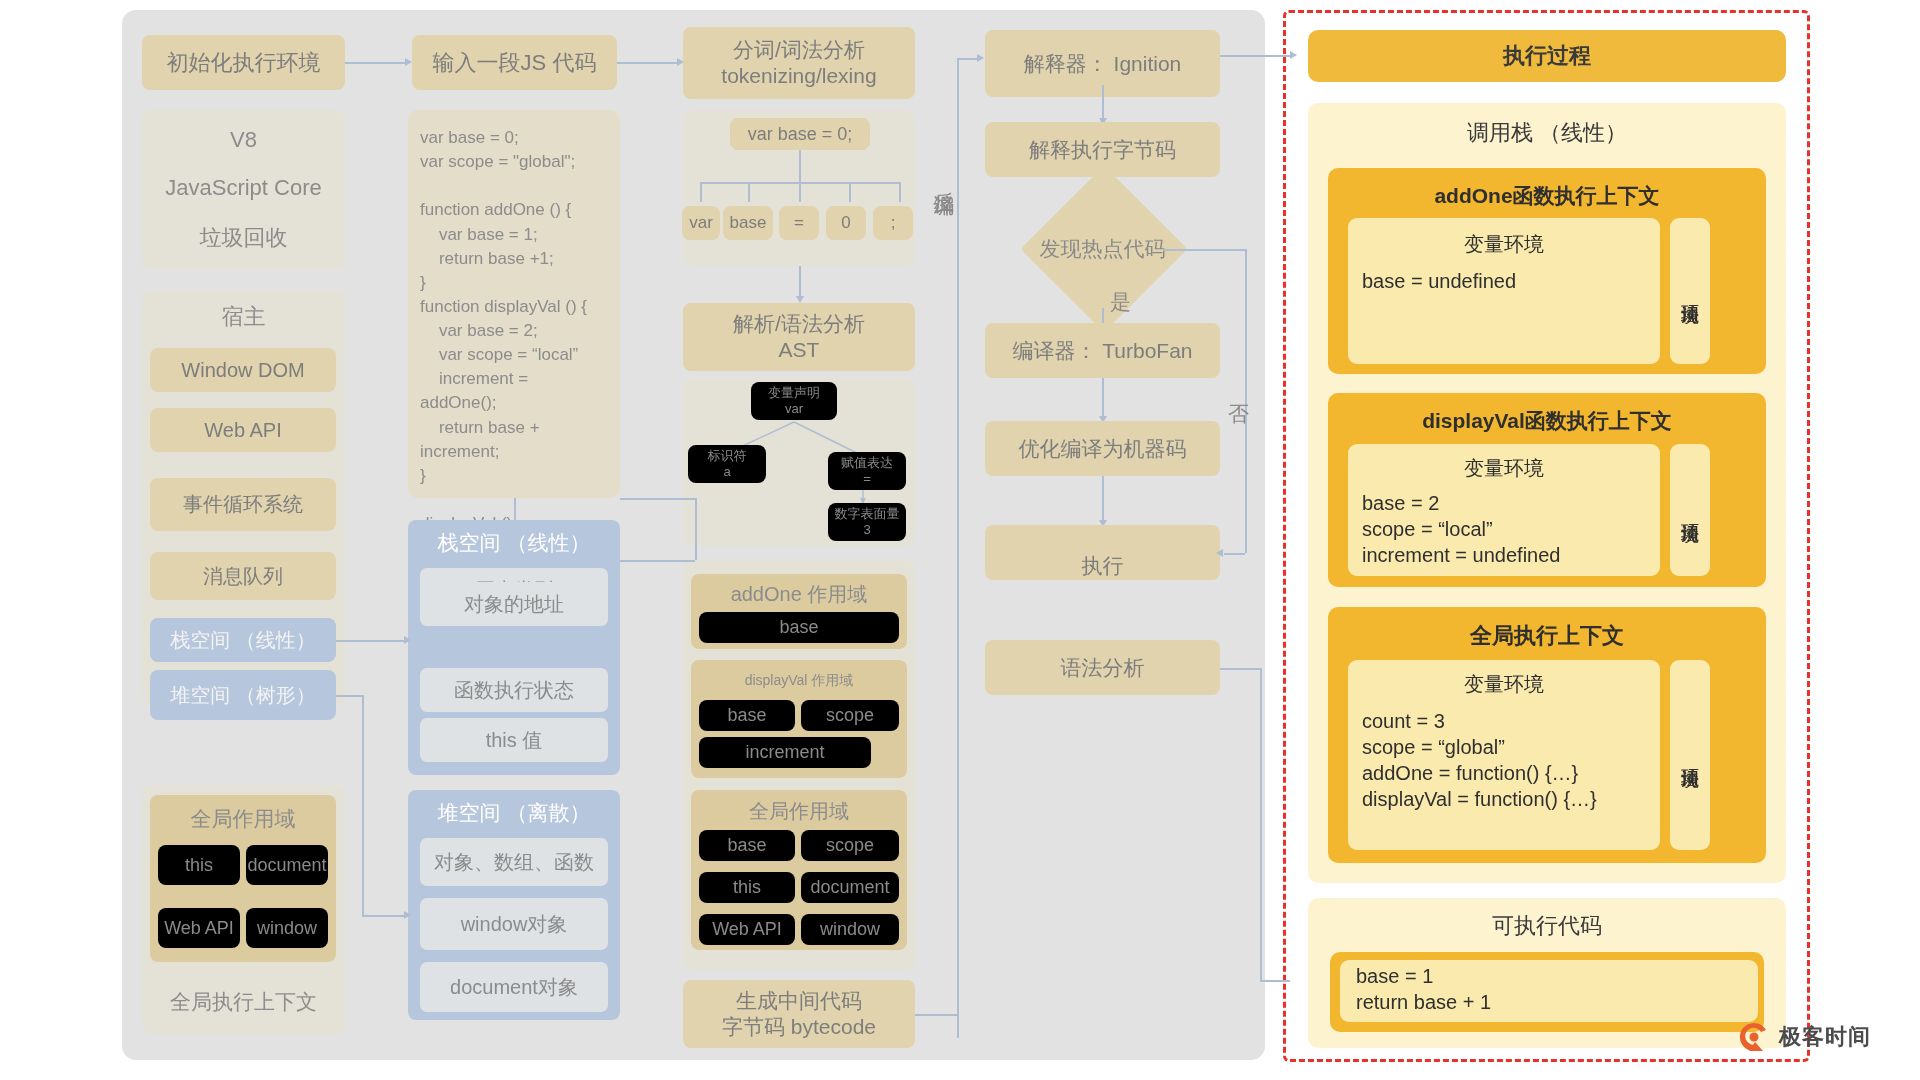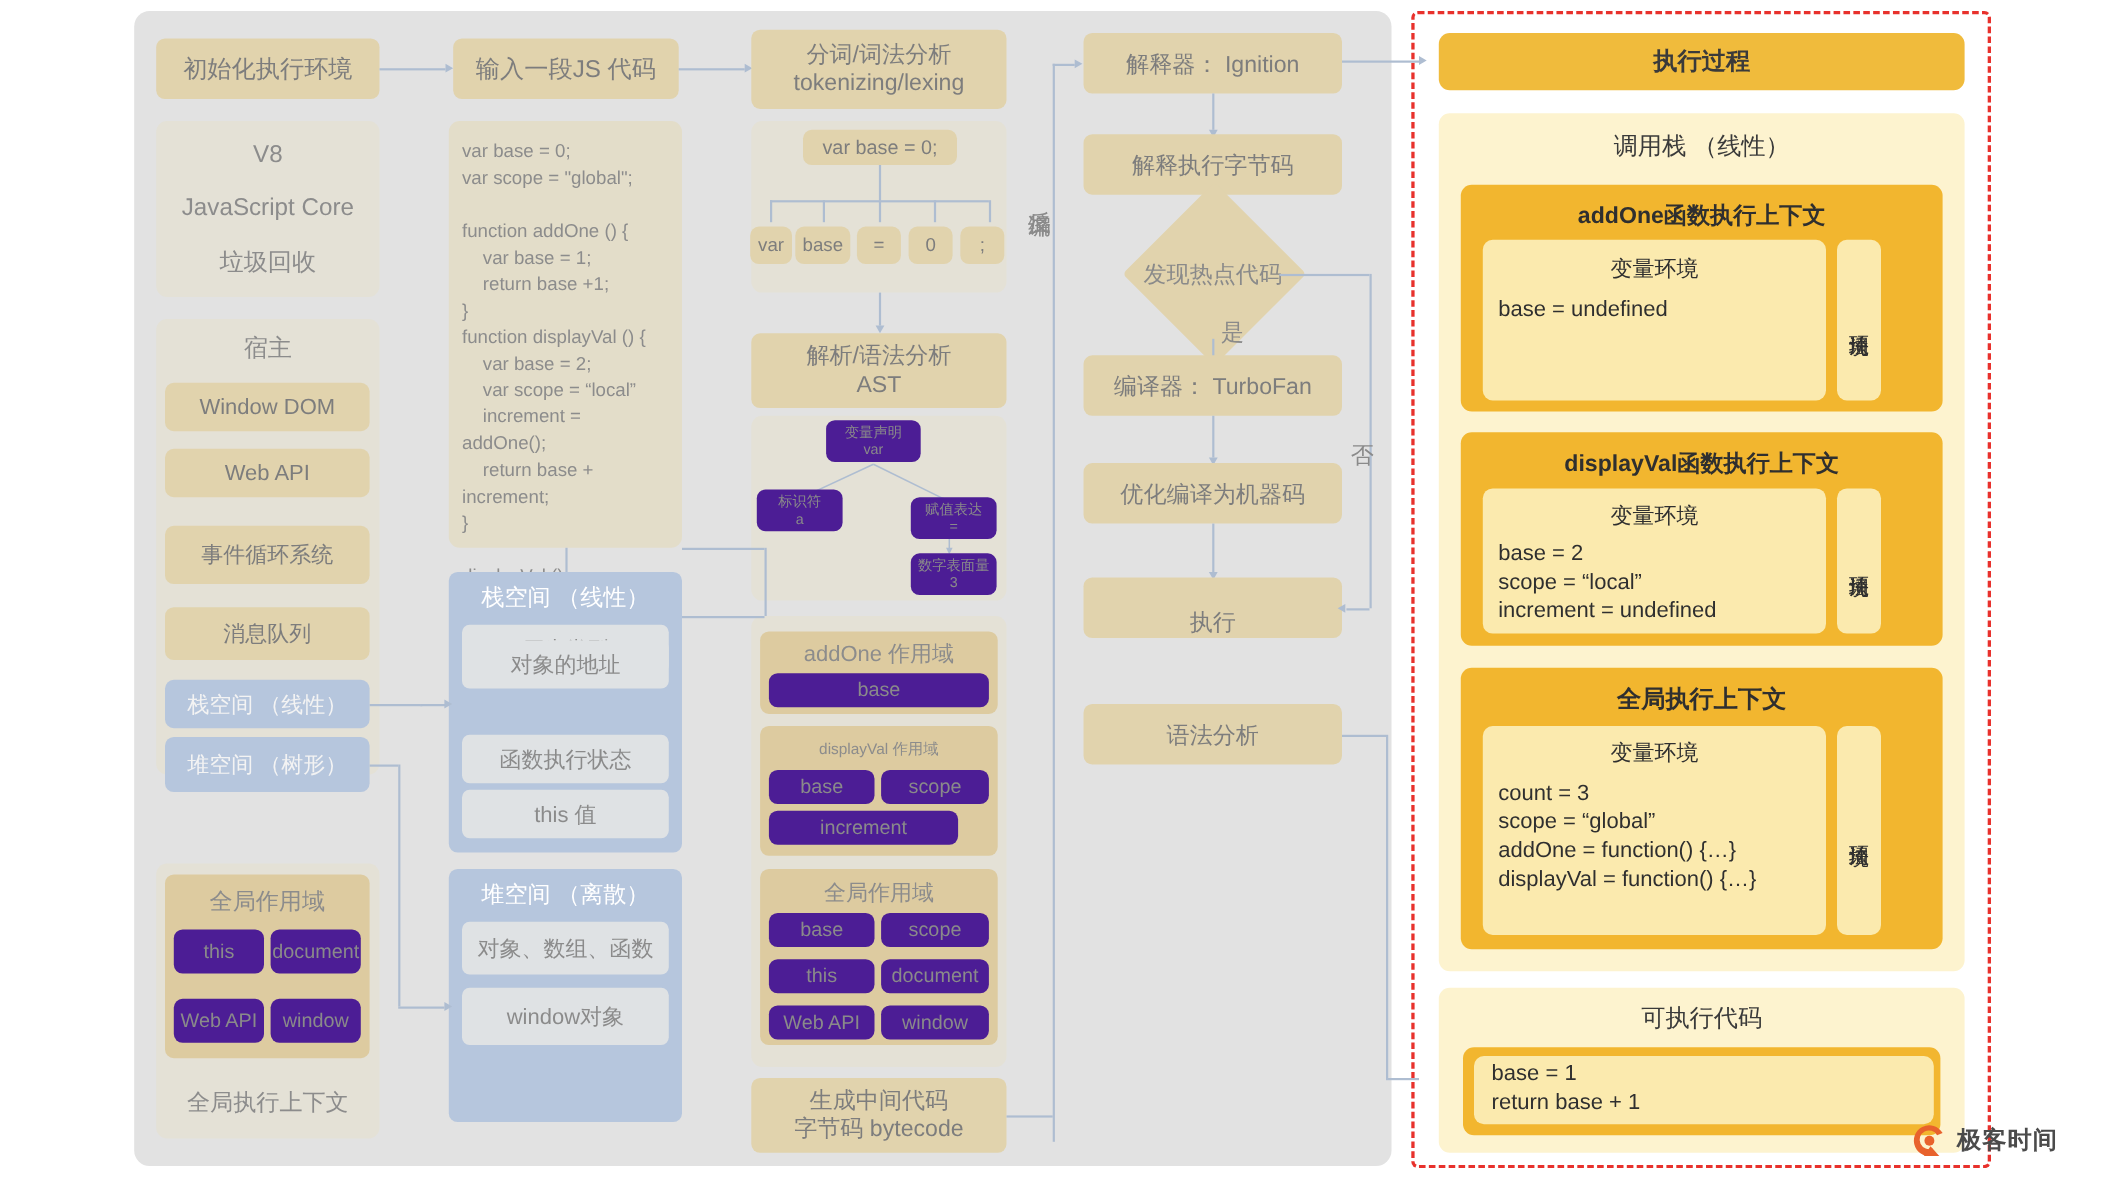--- a/index.html
+++ b/index.html
@@ -8,21 +8,21 @@
 
   
   .abs{position:absolute;box-sizing:border-box;}
   .ctr{display:flex;align-items:center;justify-content:center;text-align:center;}
 
   
   .grey-panel{background:#e2e2e2;border-radius:14px;}
   .sub-grey{background:#e4e1d6;border-radius:10px;}
   .tan{background:#e1d3ad;border-radius:8px;color:#7d7d7d;}
   .tan-dark{background:#ddcba0;border-radius:8px;color:#8a8a8a;}
-  .tan-pale{background:#4c1d95;border-radius:8px;color:#8a8a8a;}
+  .tan-pale{background:#000000;border-radius:8px;color:#8a8a8a;}
   .blue{background:#b6c6dd;border-radius:8px;color:#ffffff;}
   .blue-inner{background:#dfe2e4;border-radius:7px;color:#8b8b8b;}
   .code-card{background:#e3ddc9;border-radius:10px;color:#8c8c8c;}
 
   .lbl{color:#8c8c8c;}
   .white-lbl{color:#f3f3f3;}
 
   
   .ln{position:absolute;background:#aebdd1;}
   .lnh{height:1.5px;}
@@ -280,36 +280,39 @@
   <div class="abs blue" style="left:408px;top:790px;width:212px;height:230px;"></div>
   <div class="abs ctr" style="left:408px;top:795px;width:212px;height:36px;font-size:21px;color:#ffffff;">
     <span>堆空间 （离散）</span>
     </div>
   <div class="abs blue-inner ctr" style="left:420px;top:838px;width:188px;height:48px;font-size:20px;">
     <span>对象、数组、函数</span>
     </div>
   <div class="abs blue-inner ctr" style="left:420px;top:898px;width:188px;height:52px;font-size:20px;">
     <span>window对象</span>
     </div>
+  <div class="abs blue-inner ctr" style="left:420px;top:962px;width:188px;height:50px;font-size:20px;">
+    <span>document对象</span>
+    </div>
 
   <div class="ln lnh" style="left:336px;top:640px;width:46px;"></div>
   <div class="ln lnv" style="left:382px;top:640px;height:2px;"></div>
   <div class="ln lnh" style="left:382px;top:640px;width:24px;"></div>
   <div class="arrow ar-r" style="left:404px;top:636px;"></div>
   <div class="ln lnh" style="left:336px;top:695px;width:26px;"></div>
   <div class="ln lnv" style="left:362px;top:695px;height:220px;"></div>
   <div class="ln lnh" style="left:362px;top:915px;width:42px;"></div>
   <div class="arrow ar-r" style="left:404px;top:911px;"></div>
 
   <div class="ln lnv" style="left:514px;top:498px;height:22px;"></div>
   <div class="ln lnh" style="left:620px;top:560px;width:75px;"></div>
   <div class="ln lnv" style="left:695px;top:498px;height:62px;"></div>
   <div class="ln lnh" style="left:620px;top:498px;width:75px;"></div>
 
-  <div class="abs tan ctr" style="left:985px;top:30px;width:235px;height:55px;font-size:21px;">
+  <div class="abs tan ctr" style="left:985px;top:30px;width:235px;height:67px;font-size:21px;">
     <span>解释器： Ignition</span>
     </div>
   <div class="ln lnv" style="left:1102px;top:85px;height:33px;"></div>
   <div class="arrow ar-d" style="left:1099px;top:118px;"></div>
 
   <div class="abs tan ctr" style="left:985px;top:122px;width:235px;height:55px;font-size:21px;">
     <span>解释执行字节码</span>
     </div>
   <div class="ln lnv" style="left:1102px;top:177px;height:32px;"></div>
   <div class="arrow ar-d" style="left:1099px;top:209px;"></div>

